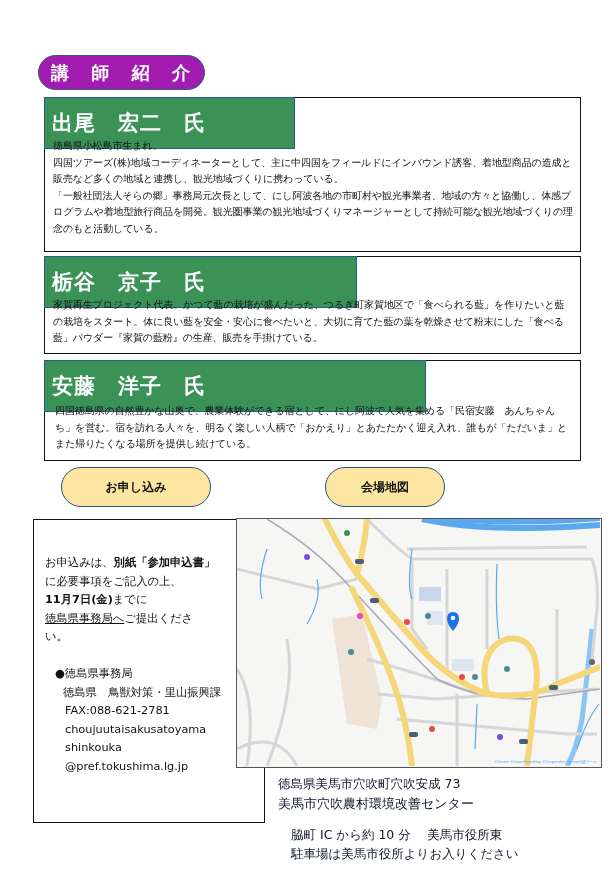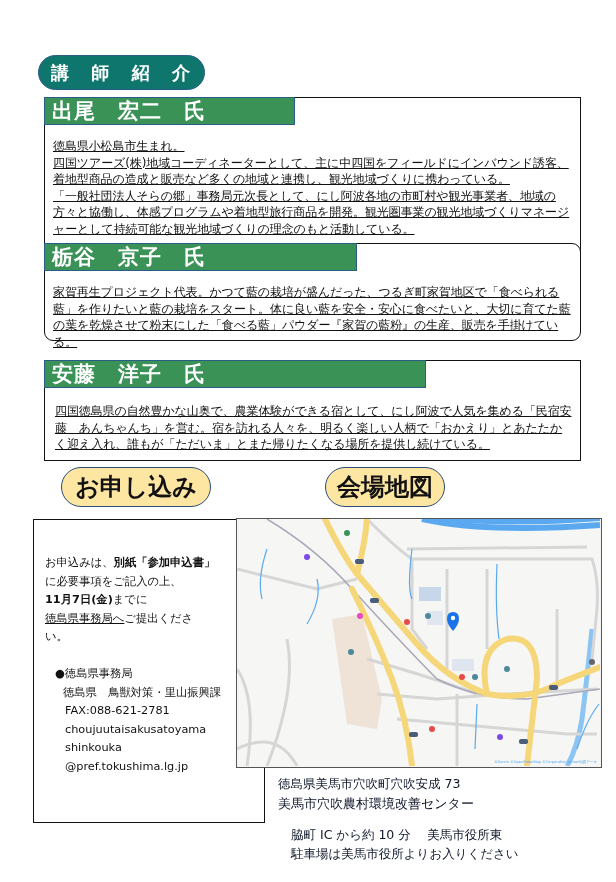--- a/index.html
+++ b/index.html
@@ -1,43 +1,43 @@
 <!DOCTYPE html>
 <html><head>
 <meta charset="utf-8">
 <style>
   * { box-sizing: border-box; margin: 0; padding: 0; }
   html, body { width: 616px; height: 882px; background: #ffffff; overflow: hidden; }
   body { position: relative; font-family: "DejaVu Sans", "Liberation Sans", sans-serif; color: #111; }
 
   .section-pill {
     position: absolute; left: 38px; top: 55px; width: 167px; height: 35px;
-    background: #0f766e; border: 1.5px solid #2a5d86; border-radius: 18px;
+    background: #a21caf; border: 1.5px solid #2a5d86; border-radius: 18px;
     color: #fff; font-weight: bold; font-size: 18px; letter-spacing: 8px;
     display: flex; align-items: center; justify-content: center; padding-left: 6px;
   }
 
   .speaker-box {
     position: absolute; left: 44px; width: 537px; border: 1px solid #111; background: #fff;
   }
   .speaker-name {
-    position: absolute; left: -1px; top: -1px; height: 28px;
+    position: absolute; left: -1px; top: -1px; height: 52px;
     background: #3a9257; border: 1px solid #2a5d86; color: #fff;
     font-weight: bold; font-size: 21px; padding-left: 7px;
     display: flex; align-items: center; letter-spacing: 1px;
   }
   .speaker-bio {
-    position: absolute; left: 8px; right: 6px; font-size: 12px; line-height: 16.6px;
-    color: #111; letter-spacing: -0.1px; text-decoration: underline;
+    position: absolute; left: 8px; right: 6px; font-size: 10px; line-height: 16.6px;
+    color: #111; letter-spacing: -0.1px;
   }
   .speaker-bio p { white-space: normal; }
 
   .yellow-pill {
     position: absolute; height: 40px; background: #fde6a2; border: 1.5px solid #2a4d7a;
-    border-radius: 20px; font-weight: bold; font-size: 24px; color: #111;
+    border-radius: 20px; font-weight: bold; font-size: 12px; color: #111;
     display: flex; align-items: center; justify-content: center;
   }
 
   .apply-box {
     position: absolute; left: 33px; top: 519px; width: 232px; height: 304px;
     border: 1px solid #111; background: #fff; padding: 34px 0 0 11px;
     font-size: 11.3px; line-height: 18.6px; color: #111;
   }
   .apply-box b { font-weight: bold; }
   .apply-box u { text-decoration: underline; }
@@ -62,21 +62,21 @@
 
 <div class="speaker-box" style="top:97px;height:155px;">
   <div class="speaker-name" style="width:251px;">出尾　宏二　氏</div>
   <div class="speaker-bio" style="top:40px;">
     <p>徳島県小松島市生まれ。</p>
     <p>四国ツアーズ(株)地域コーディネーターとして、主に中四国をフィールドにインバウンド誘客、着地型商品の造成と販売など多くの地域と連携し、観光地域づくりに携わっている。</p>
     <p>「一般社団法人そらの郷」事務局元次長として、にし阿波各地の市町村や観光事業者、地域の方々と協働し、体感プログラムや着地型旅行商品を開発。観光圏事業の観光地域づくりマネージャーとして持続可能な観光地域づくりの理念のもと活動している。</p>
   </div>
 </div>
 
-<div class="speaker-box" style="top:243px;height:98px;border-radius:9px;">
+<div class="speaker-box" style="top:256px;height:98px;">
   <div class="speaker-name" style="width:313px;">栃谷　京子　氏</div>
   <div class="speaker-bio" style="top:40px;">
     <p>家賀再生プロジェクト代表。かつて藍の栽培が盛んだった、つるぎ町家賀地区で「食べられる藍」を作りたいと藍の栽培をスタート。体に良い藍を安全・安心に食べたいと、大切に育てた藍の葉を乾燥させて粉末にした「食べる藍」パウダー『家賀の藍粉』の生産、販売を手掛けている。</p>
   </div>
 </div>
 
 <div class="speaker-box" style="top:360px;height:101px;">
   <div class="speaker-name" style="width:382px;">安藤　洋子　氏</div>
   <div class="speaker-bio" style="top:42px;left:10px;">
     <p>四国徳島県の自然豊かな山奥で、農業体験ができる宿として、にし阿波で人気を集める「民宿安藤　あんちゃんち」を営む。宿を訪れる人々を、明るく楽しい人柄で「おかえり」とあたたかく迎え入れ、誰もが「ただいま」とまた帰りたくなる場所を提供し続けている。</p>

